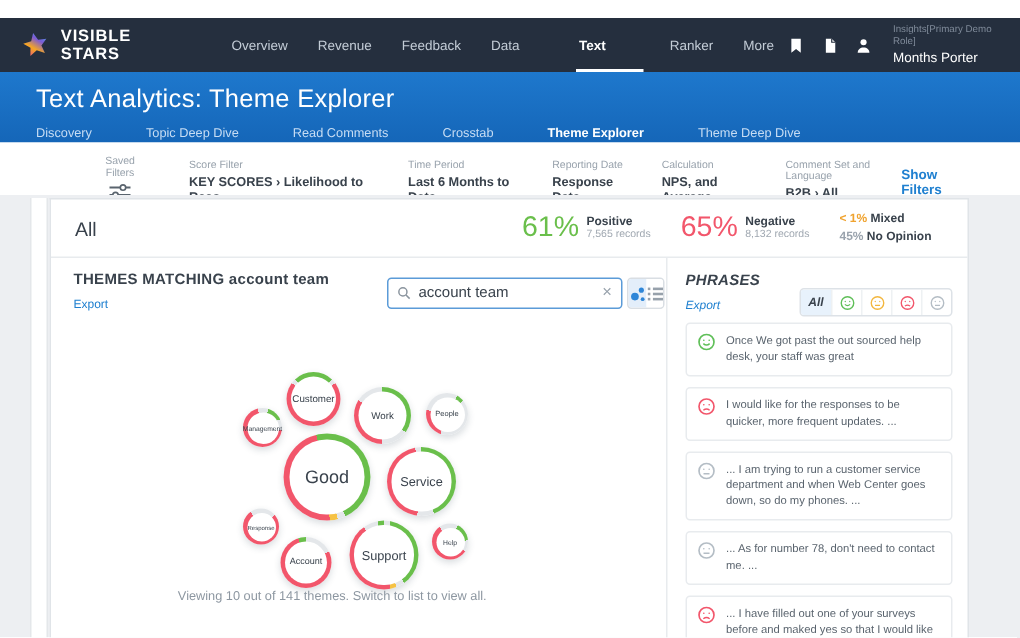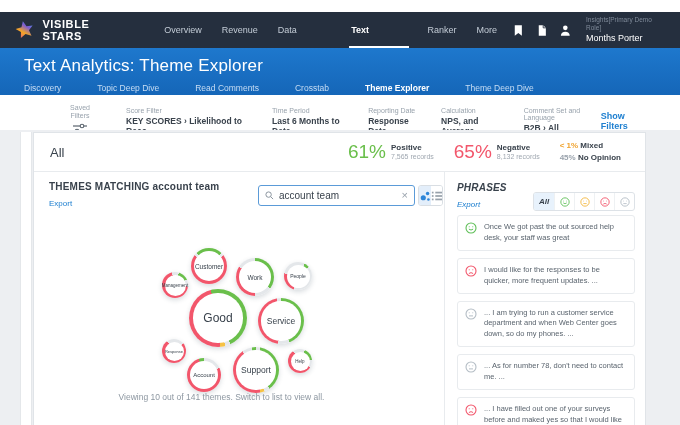--- a/index.html
+++ b/index.html
@@ -137,20 +137,21 @@
               <stop offset="1" stop-color="#38b6e8"></stop>
           </linearGradient>
         </defs>
         <path d="M12 2l2.9 6.2 6.8.6-5.1 4.5 1.5 6.7-6.1-3.5-6.1 3.5 1.5-6.7L2.3 8.8l6.8-.6z" fill="url(#lg)" transform="rotate(-12 12 12)"></path>
       </svg>
       <span>VISIBLE STARS</span>
     </div>
     <div class="nav-items">
       <span class="nav-item">Overview</span>
       <span class="nav-item">Revenue</span>
+      <span class="nav-item">Feedback</span>
       <span class="nav-item">Data Analytics</span>
       <span class="nav-item active">Text Analytics</span>
       <span class="nav-item">Ranker</span>
       <span class="nav-item"><span>More</span><span class="caret"></span></span>
     </div>
     <div class="nav-right">
       <svg class="nav-ico" viewBox="0 0 12 14">
         <path d="M2 1h8v12L6 9.7 2 13z" fill="#fff"></path>
       </svg>
       <svg class="nav-ico" viewBox="0 0 12 14">

